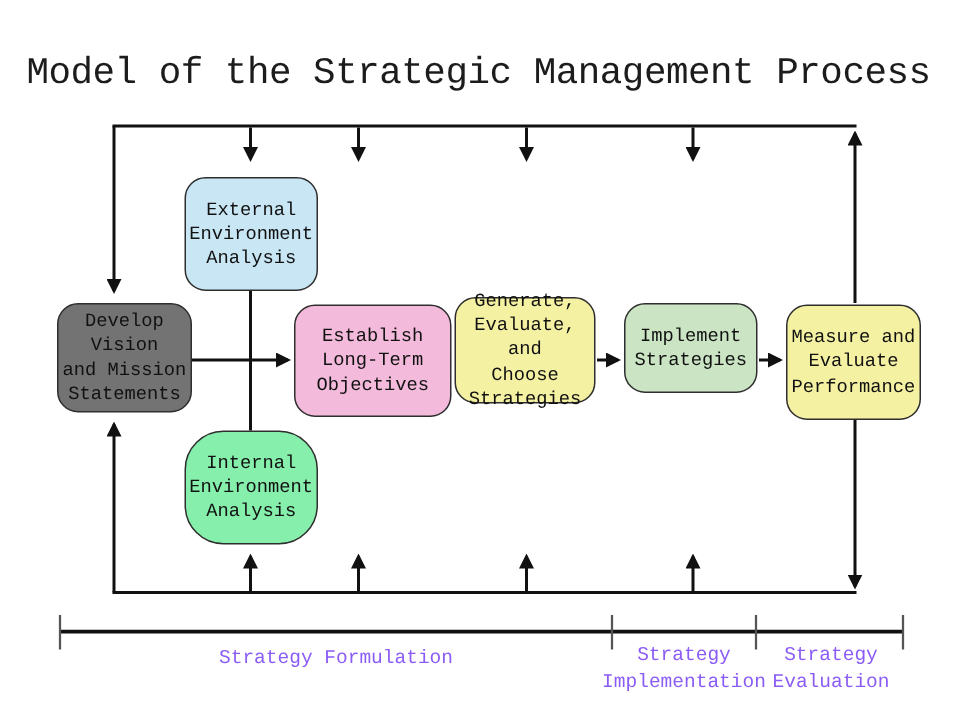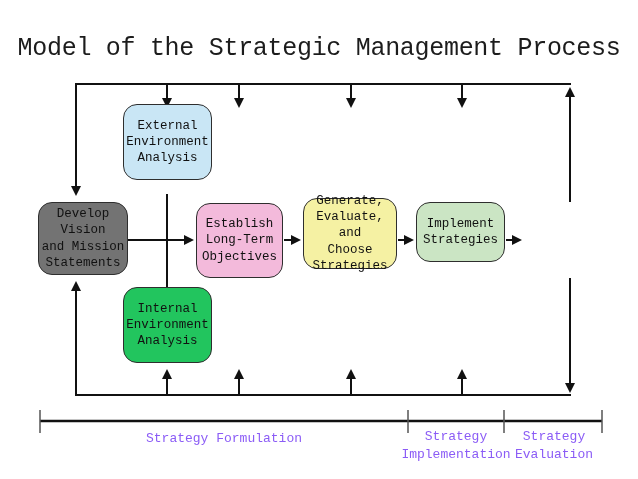--- a/index.html
+++ b/index.html
@@ -33,23 +33,23 @@
     display:flex;
     align-items:center;
     justify-content:center;
     text-align:center;
     font-size:12.5px;
     line-height:1.3;
     white-space:pre-line;
     color:#111111;
   }
   .b-develop  {left:38px;  top:202px; width:90px; height:73px;}
-  .b-external {left:123px; top:104px; width:89px; height:76px;}
+  .b-external {left:123px; top:118px; width:89px; height:76px;}
   .b-internal {left:123px; top:287px; width:89px; height:76px;}
-  .b-establish{left:196px; top:203px; width:87px; height:75px;}
+  .b-establish{left:196px; top:203px; width:105px; height:75px;}
   .b-generate {left:303px; top:198px; width:94px; height:71px;}
   .b-implement{left:416px; top:202px; width:89px; height:60px;}
   .b-measure  {left:524px; top:203px; width:90px; height:77px;}
   .stage{
     position:absolute;
     text-align:center;
     font-size:13px;
     line-height:1.35;
     white-space:pre-line;
     color:#8b5cf6;
@@ -109,32 +109,35 @@
       <line x1="602" y1="410" x2="602" y2="433" stroke="#555555" stroke-width="1.5"></line>
     </g>
   </svg>
 
   <div class="box b-develop" style="background-color: #737373;">Develop Vision
 and Mission
 Statements</div>
   <div class="box b-external" style="background-color: rgb(201, 230, 245);">External
 Environment
 Analysis</div>
-  <div class="box b-internal" style="background-color: #22c55e;">Internal
+  <div class="box b-internal" style="background-color: #86efac; border-radius: 26px;">Internal
 Environment
 Analysis</div>
   <div class="box b-establish" style="background-color: rgb(243, 186, 219);">Establish
 Long-Term
 Objectives</div>
   <div class="box b-generate" style="background-color: rgb(245, 241, 163);">Generate,
 Evaluate, and
 Choose
 Strategies</div>
   <div class="box b-implement" style="background-color: rgb(203, 229, 196);">Implement
 Strategies</div>
+  <div class="box b-measure" style="background-color: rgb(245, 241, 163);">Measure and
+Evaluate
+Performance</div>
 
   <div class="stage s-formulation">Strategy Formulation</div>
   <div class="stage s-implementation">Strategy
 Implementation</div>
   <div class="stage s-evaluation">Strategy
 Evaluation</div>
 
 </div>
 
 </body></html>

